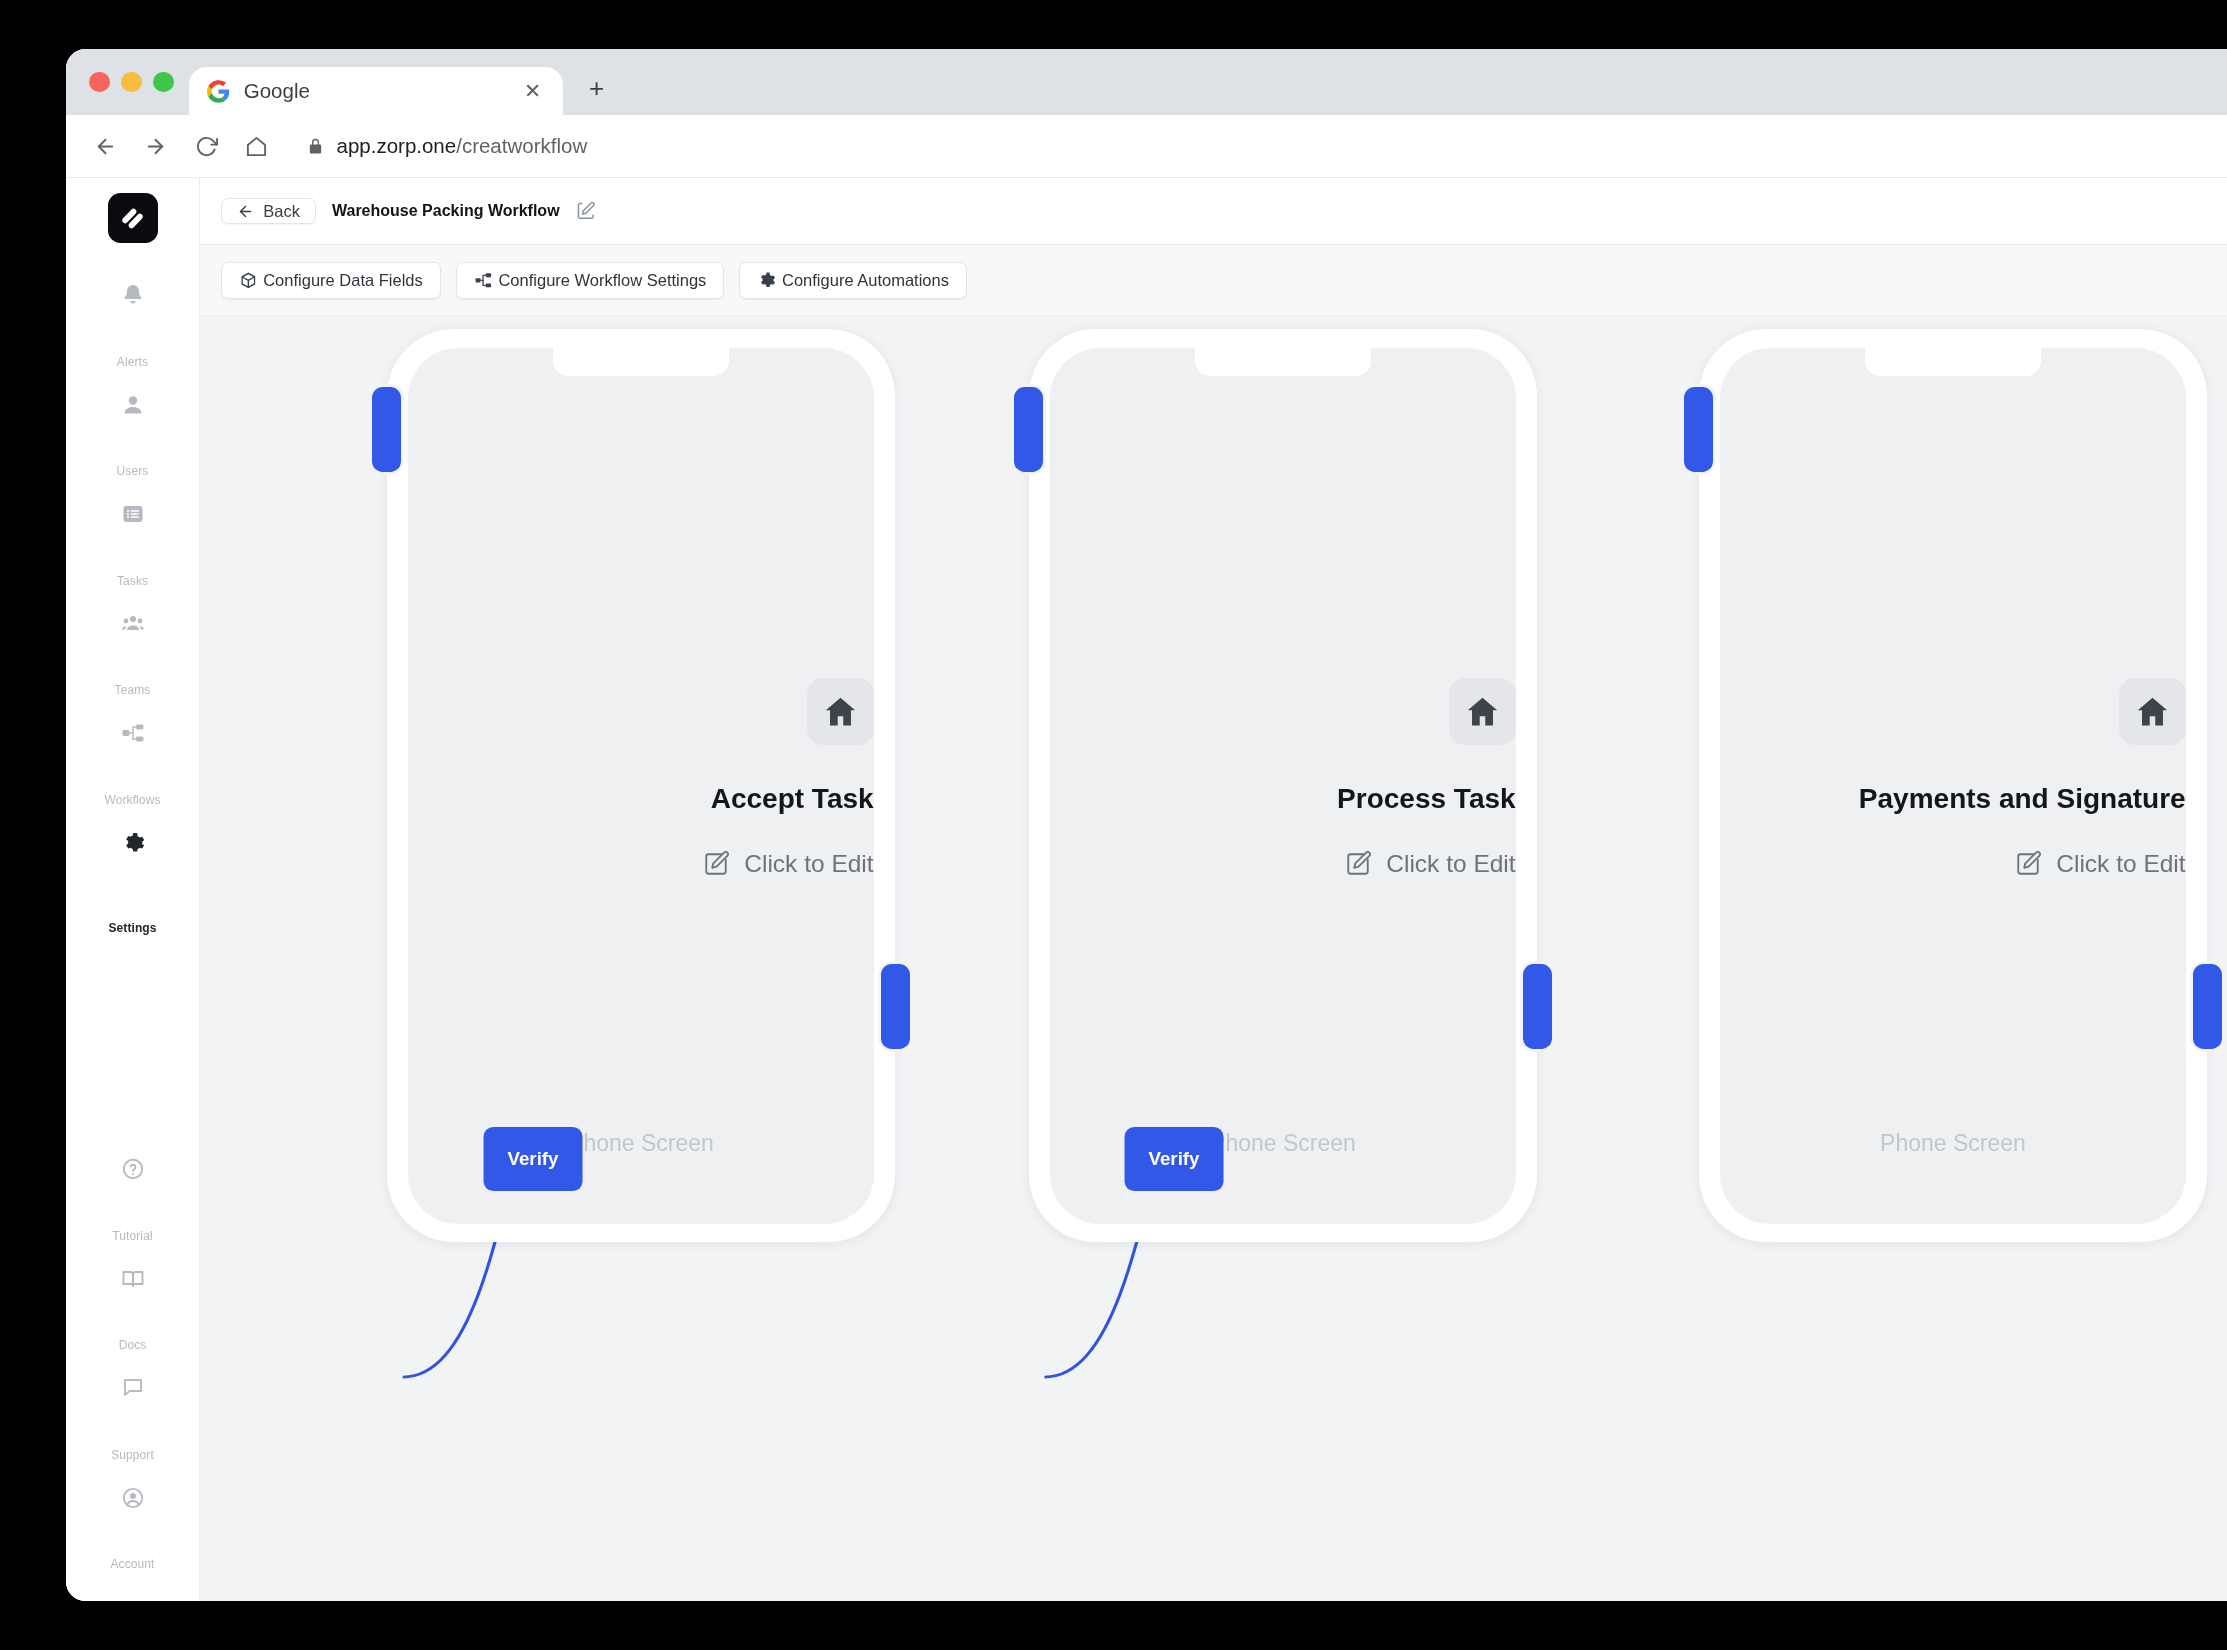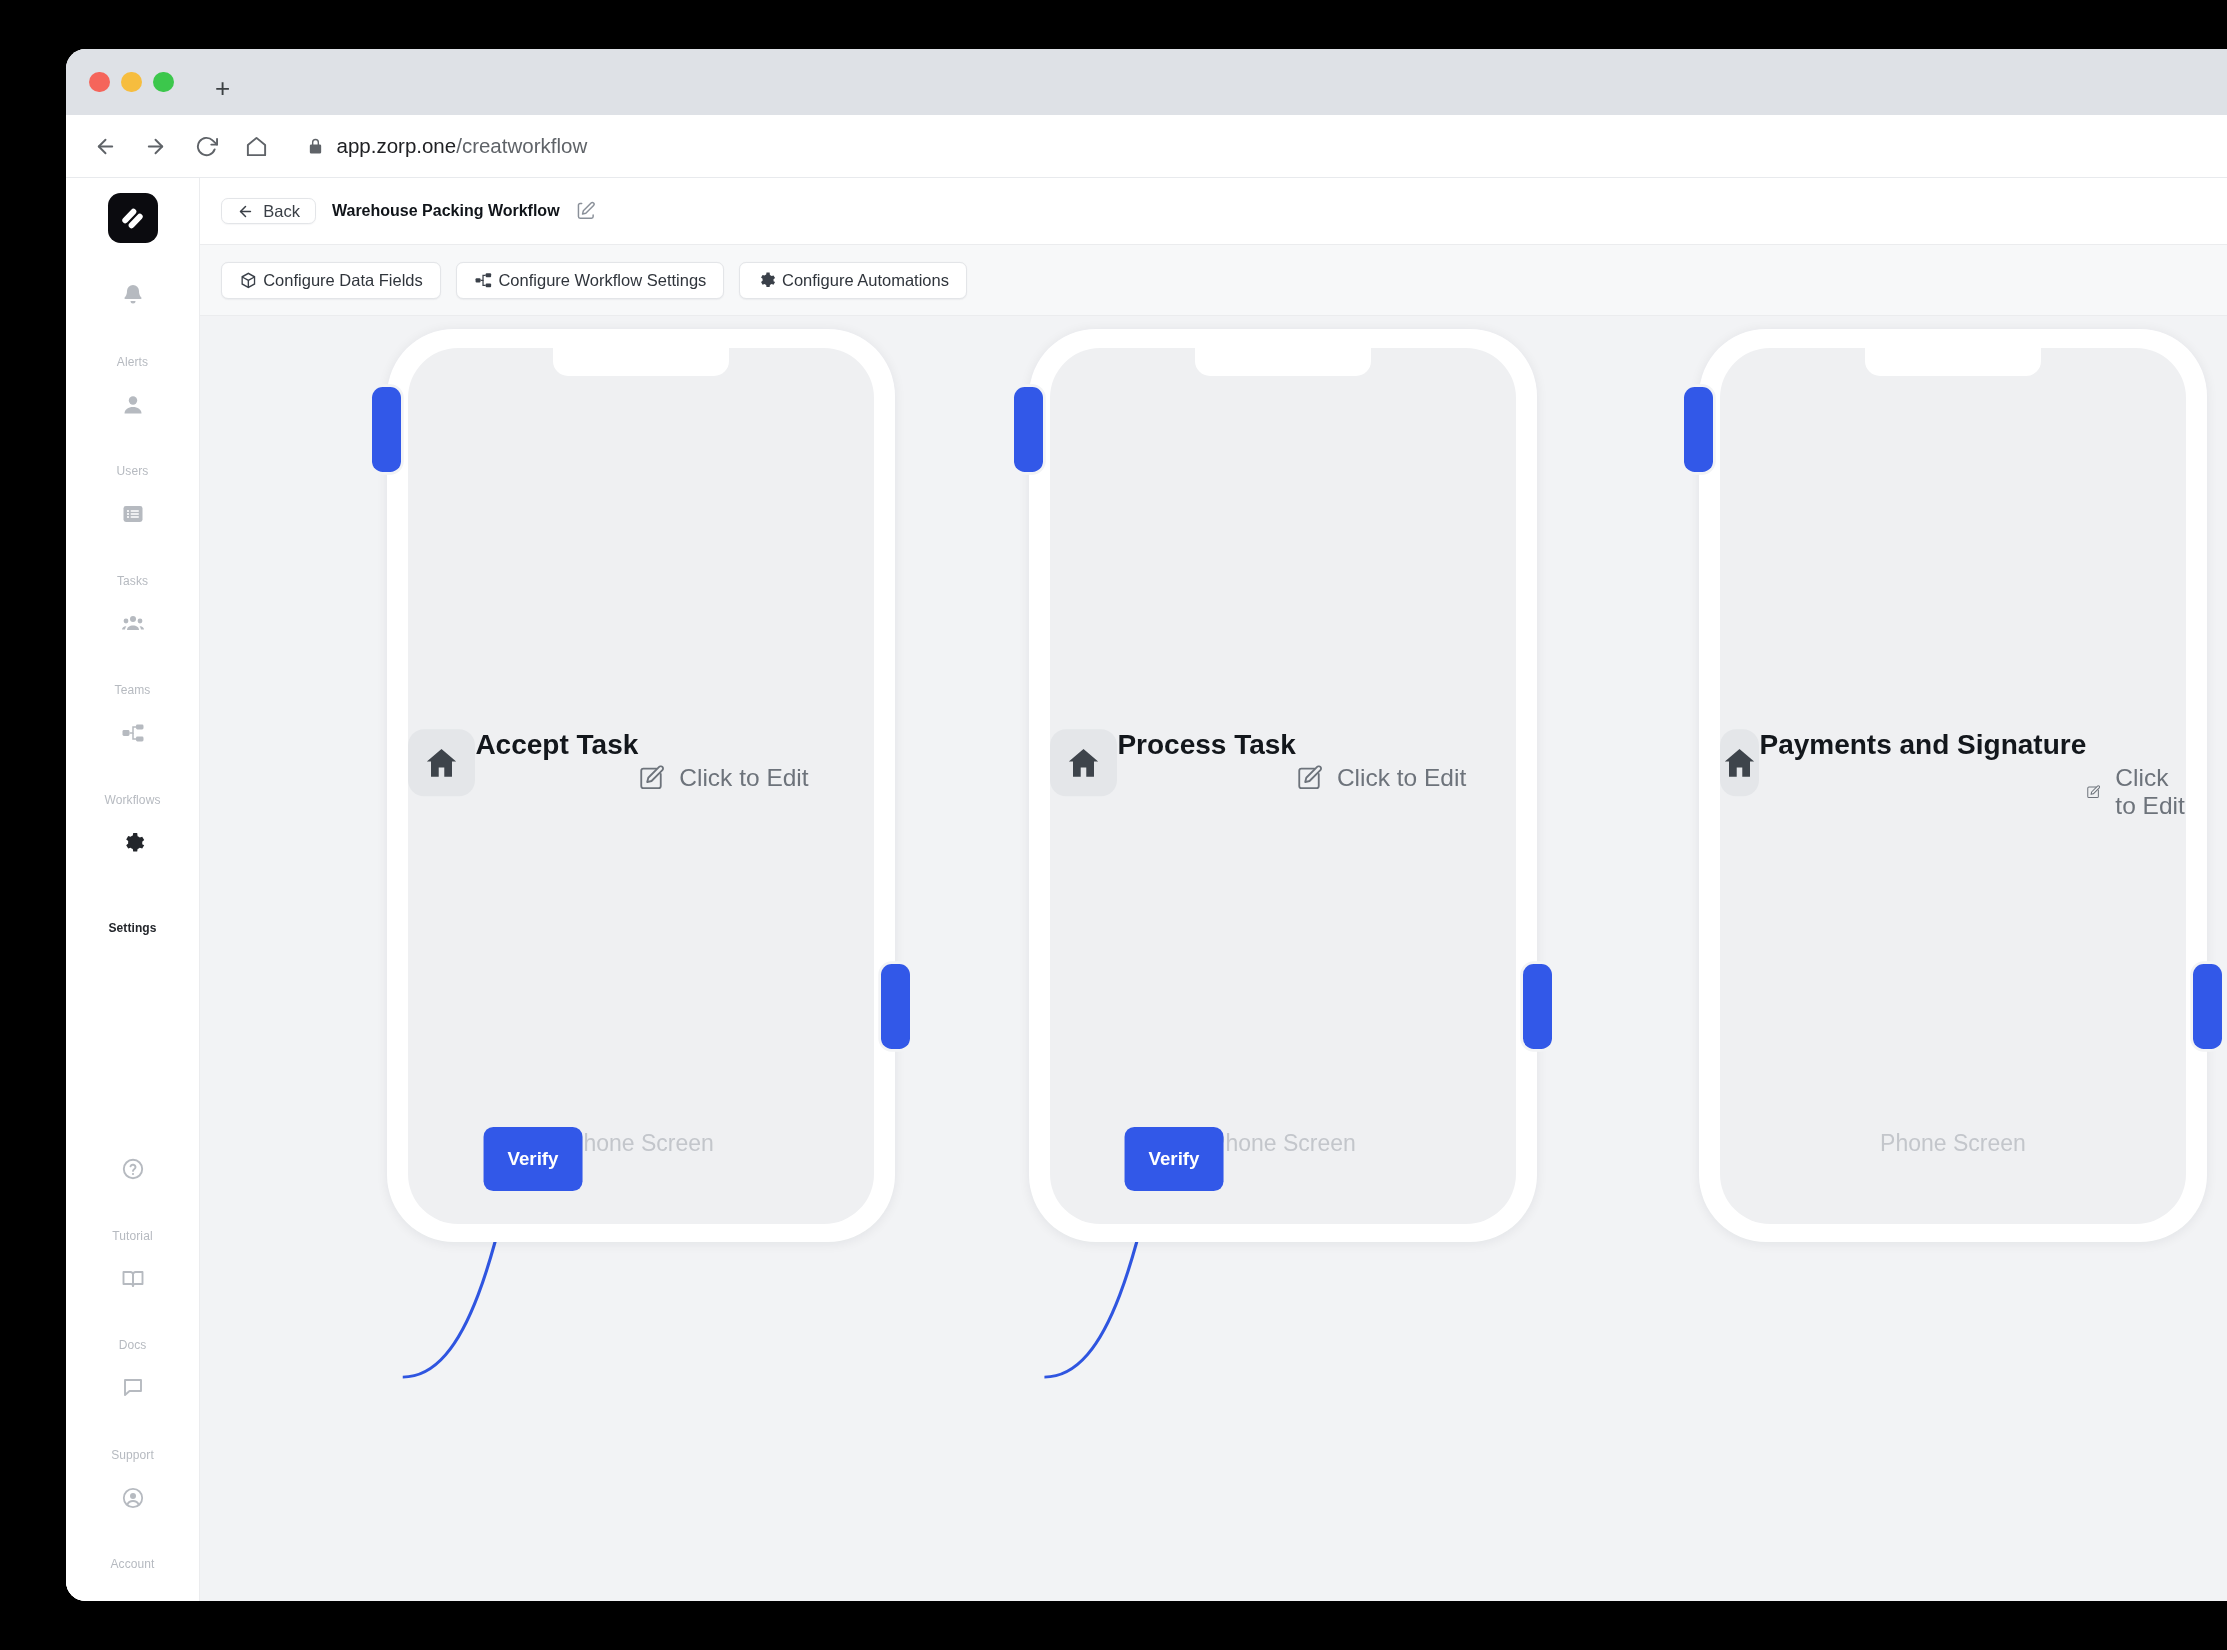--- a/index.html
+++ b/index.html
@@ -235,22 +235,22 @@
     width: 176px; height: 28px;
     background: #FFFFFF;
     border-radius: 0 0 15px 15px;
   }
   .node-body {
     position: absolute;
     left: 0; right: 0;
     top: 50%;
     transform: translateY(-54%);
     display: flex;
-    flex-direction: row;
-    align-items: flex-start;
+    flex-direction: column;
+    align-items: flex-end;
   }
   .node-badge {
     width: 67px; height: 67px;
     background: #E4E6E9;
     border-radius: 16px;
     display: flex; align-items: center; justify-content: center;
     margin-bottom: 38px;
   }
   .node-badge svg { width: 37px; height: 37px; color: #3E444B; }
   .node-title {
@@ -300,20 +300,32 @@
 </head>
 <body>
 
 <div class="browser-window">
 
   <div class="tabstrip">
     <div class="traffic-lights">
       <span class="tl red"></span>
       <span class="tl yellow"></span>
       <span class="tl green"></span>
+    </div>
+    <div class="tab">
+      <span class="tab-favicon">
+        <svg viewBox="0 0 48 48">
+            <path fill="#EA4335" d="M24 9.5c3.5 0 6.6 1.2 9 3.6l6.7-6.7C35.6 2.6 30.2.5 24 .5 14.6.5 6.5 5.9 2.6 13.7l7.8 6.1C12.3 14 17.6 9.5 24 9.5z"></path>
+            <path fill="#4285F4" d="M46.5 24.5c0-1.6-.2-3.2-.5-4.7H24v9h12.7c-.6 3-2.3 5.5-4.8 7.2l7.5 5.8c4.4-4 7.1-10.1 7.1-17.3z"></path>
+            <path fill="#FBBC05" d="M10.4 28.2c-.5-1.4-.8-2.9-.8-4.5s.3-3.1.8-4.5l-7.8-6.1C1 16.2 0 20 0 24s1 7.8 2.6 10.9l7.8-6.7z"></path>
+            <path fill="#34A853" d="M24 47.5c6.2 0 11.5-2 15.3-5.6l-7.5-5.8c-2.1 1.4-4.8 2.2-7.8 2.2-6.4 0-11.7-4.5-13.6-10.4l-7.8 6.7C6.5 42.1 14.6 47.5 24 47.5z"></path>
+          </svg>
+      </span>
+      <span class="tab-title">Google</span>
+      <span class="tab-close">✕</span>
     </div>
     <div class="new-tab">+</div>
   </div>
 
   <div class="omnibar">
     <span class="nav-btn">
       <svg viewBox="0 0 24 24" fill="none" stroke="currentColor" stroke-width="2" stroke-linecap="round" stroke-linejoin="round">
           <line x1="19" y1="12" x2="5" y2="12"></line>
           <polyline points="12 19 5 12 12 5"></polyline>
         </svg>

